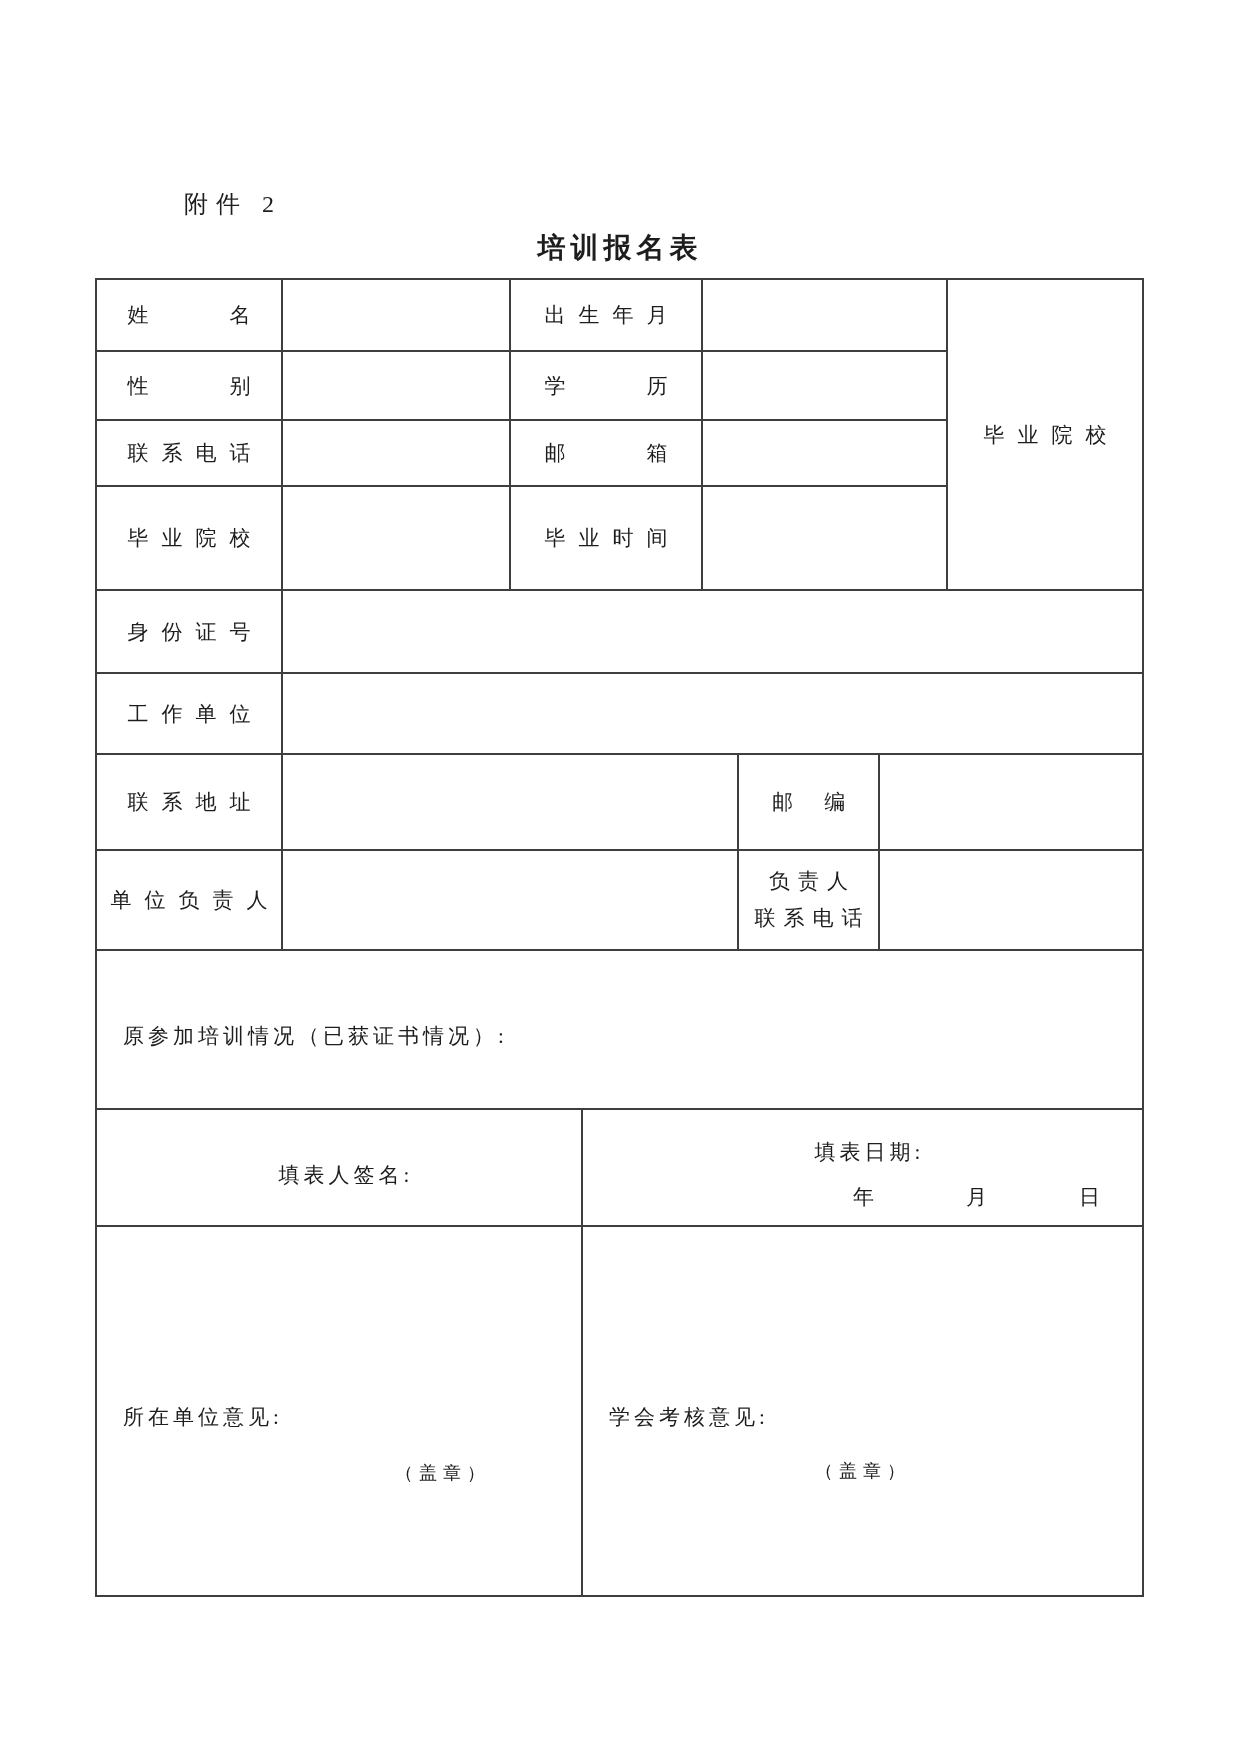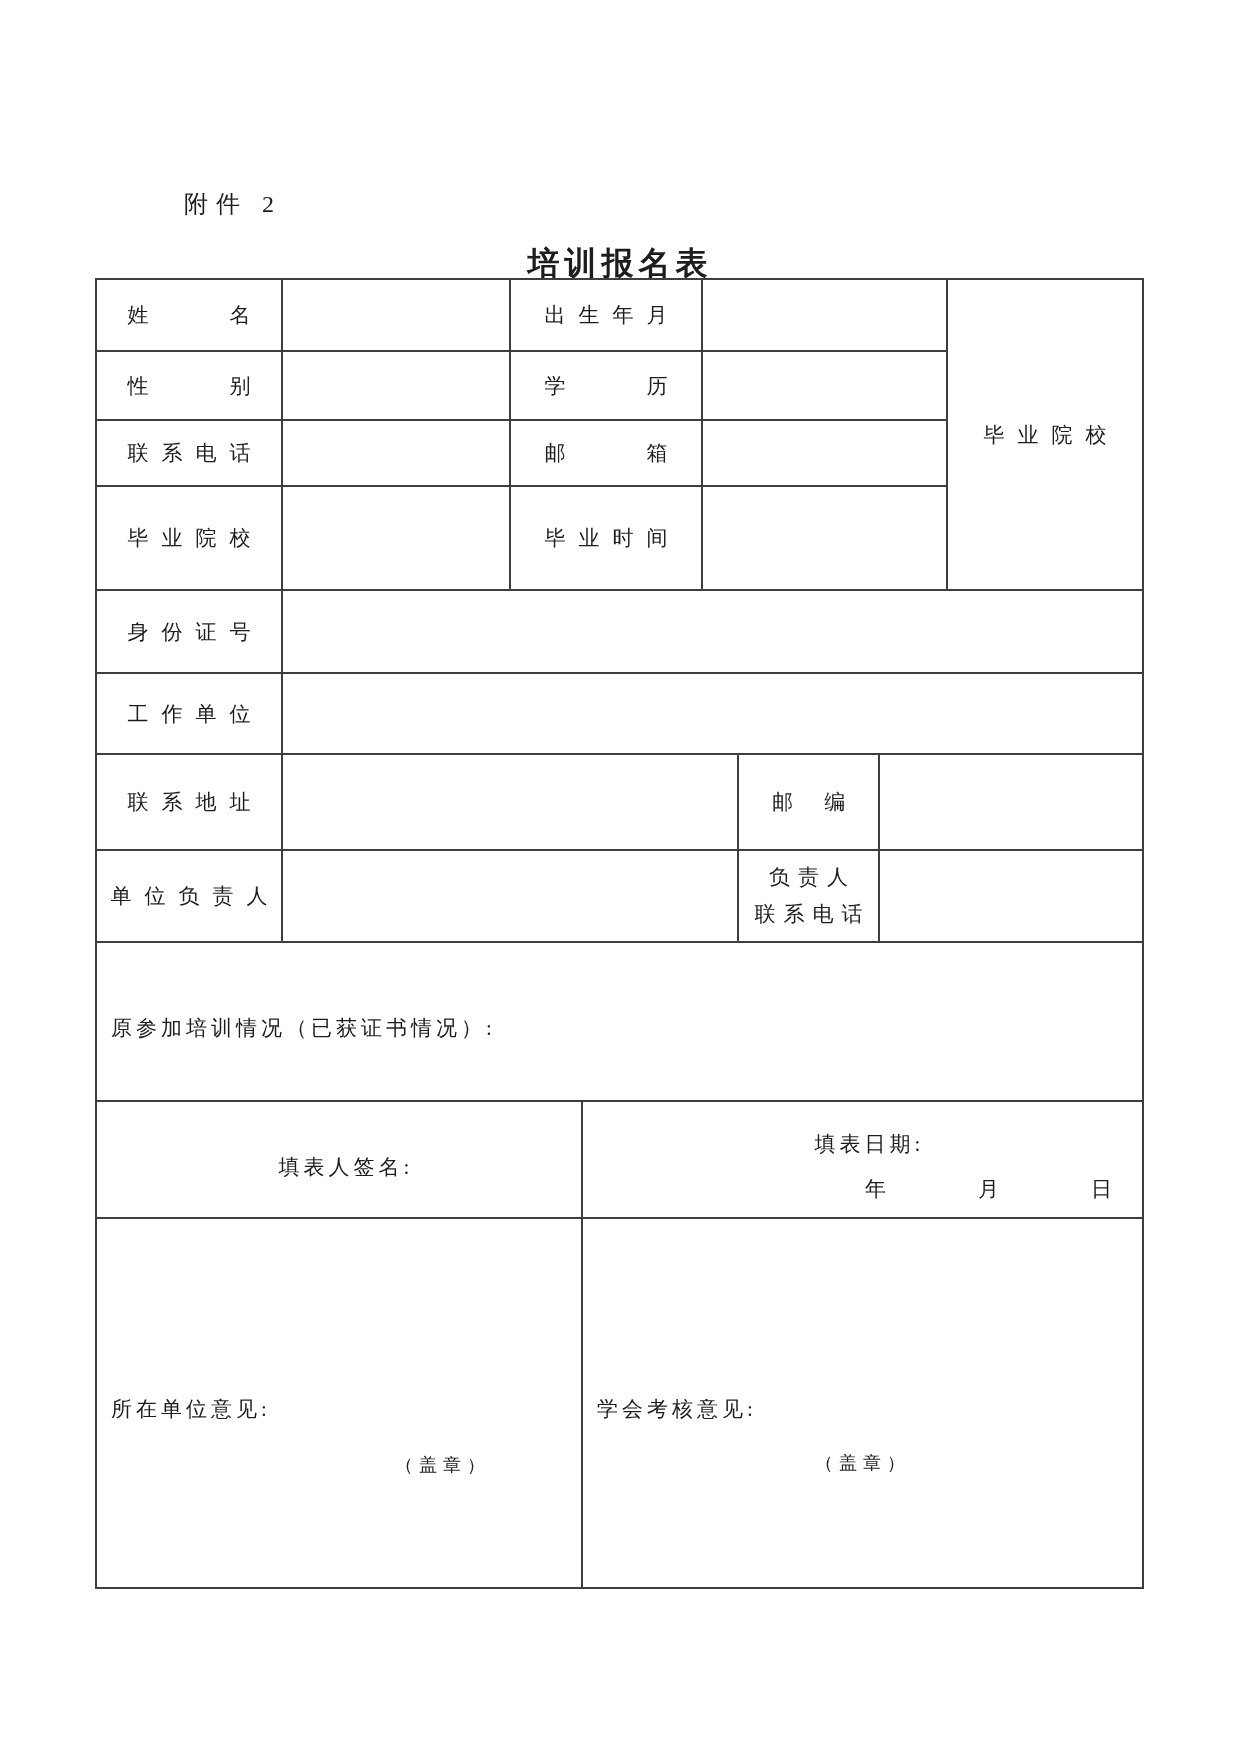--- a/index.html
+++ b/index.html
@@ -7,30 +7,30 @@
   .page {
     position:relative; width:1240px; height:1753px; margin:0 auto;
     background:var(--bg); color:var(--ink);
     font-family:"Liberation Serif","DejaVu Serif",serif;
   }
   .attachment {
     position:absolute; left:184px; top:160px;
     font-size:24px; letter-spacing:8px; white-space:pre;margin-top:28px;
   }
   .doc-title {
-    position:absolute; left:0; top:242px; width:100%;
-    text-align:center; font-size:32px; font-weight:bold; letter-spacing:5px;
+    position:absolute; left:0; top:229px; width:100%;
+    text-align:center; font-size:28px; font-weight:bold; letter-spacing:5px;
   }
   table.form-table {
     position:absolute; left:95px; top:278px; width:1047px;
     border-collapse:collapse; table-layout:fixed;
     font-size:21px;
   }
   table.form-table td {
-    border:2px solid var(--line); padding:0;
+    border:2px solid var(--line); padding:12px;
     vertical-align:middle; overflow:hidden;
   }
   td.thick-b { border-bottom-width:3px; }
   td.lbl { text-align:center; }
   .ls { letter-spacing:13px; margin-right:-13px; display:inline-block; white-space:pre; }
   .ls8 { letter-spacing:8px; margin-right:-8px; display:inline-block; white-space:pre; }
   td.top { vertical-align:top; }
   .pad { padding:14px 0 0 14px; letter-spacing:4px;text-align:center; }
   .pad-sm { padding:12px 0 0 14px; letter-spacing:4px; }
   .head-phone div { line-height:37px; text-align:center; }

